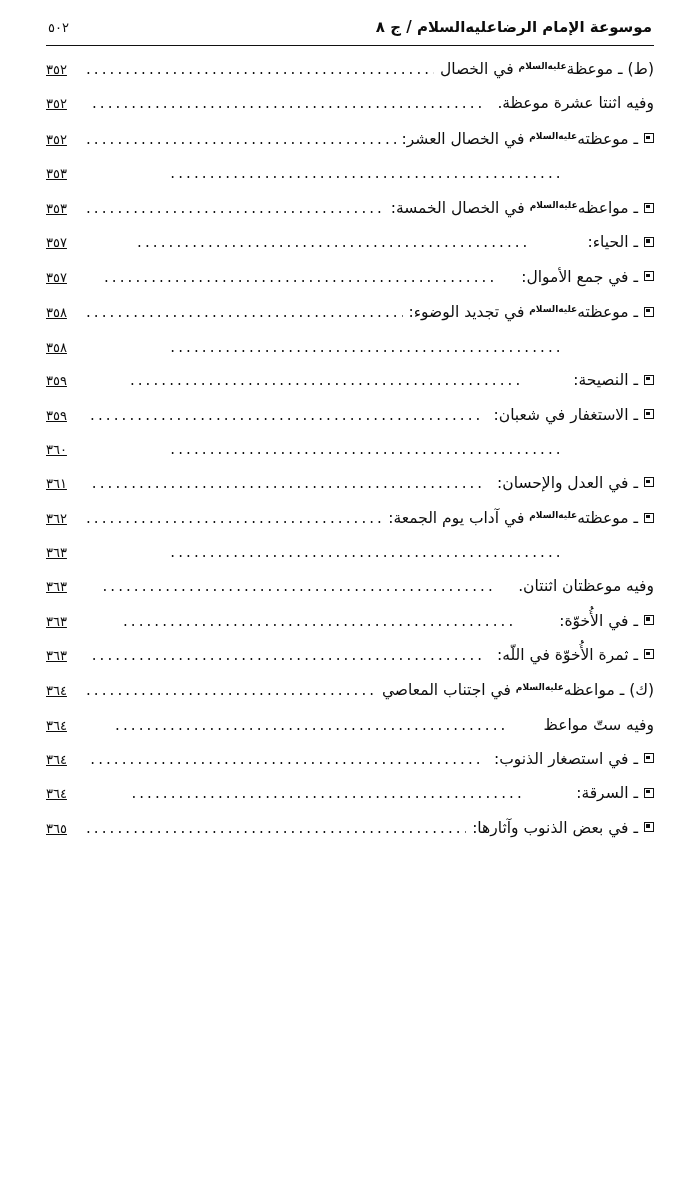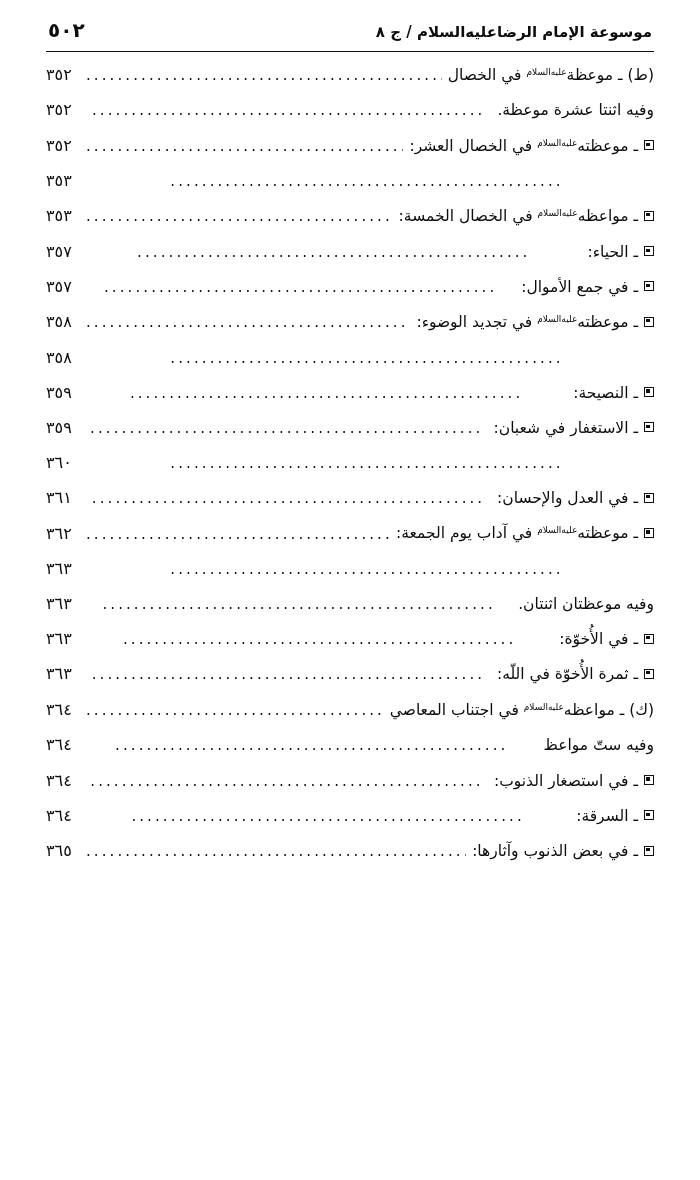--- a/index.html
+++ b/index.html
@@ -29,22 +29,22 @@
     justify-content: space-between;
     padding: 0 2px 9px 2px;
   }
   .header-title {
     font-size: 15px;
     font-weight: 700;
     letter-spacing: 0;
     white-space: nowrap;
   }
   .header-page {
-    font-size: 20px;
-    font-weight: 700;
+    font-size: 13px;
+    font-weight: 400;
     letter-spacing: 1px;
   }
   .rule {
     border: 0;
     border-top: 1.3px solid #111;
     margin: 0 0 14px 0;
   }
   
   .toc {
     display: block;
@@ -71,23 +71,24 @@
     letter-spacing: 3.1px;
     color: #111;
     margin: 0 6px 0 6px;
     direction: ltr;
     text-align: center;
   }
   .toc-page {
     flex: 0 0 auto;
     white-space: nowrap;
     letter-spacing: 0.5px;
-    font-size: 16px;
+    font-size: 13px;
     min-width: 34px;
     text-align: left;
+    text-decoration: underline;
   }
   
   .lvl-0 { padding-right: 0; }
   .lvl-1 { padding-right: 0; }
   .bullet {
     display: inline-block;
     width: 8px;
     height: 8px;
     border: 1.2px solid #111;
     margin-left: 6px;
@@ -103,20 +104,21 @@
     width: 3.2px;
     height: 3.2px;
     background: #111;
   }
   .hon {
     font-size: 9px;
     vertical-align: super;
     letter-spacing: -0.5px;
     display: inline-block;
     transform: translateY(1px);
+    font-weight: bold;
   }
 </style>
 </head>
 <body>
 
 <div class="page">
 
   <div class="header">
     <div class="header-title">موسوعة الإمام الرضاعليه‌السلام / ج ٨</div>
     <div class="header-page">٥٠٢</div>

